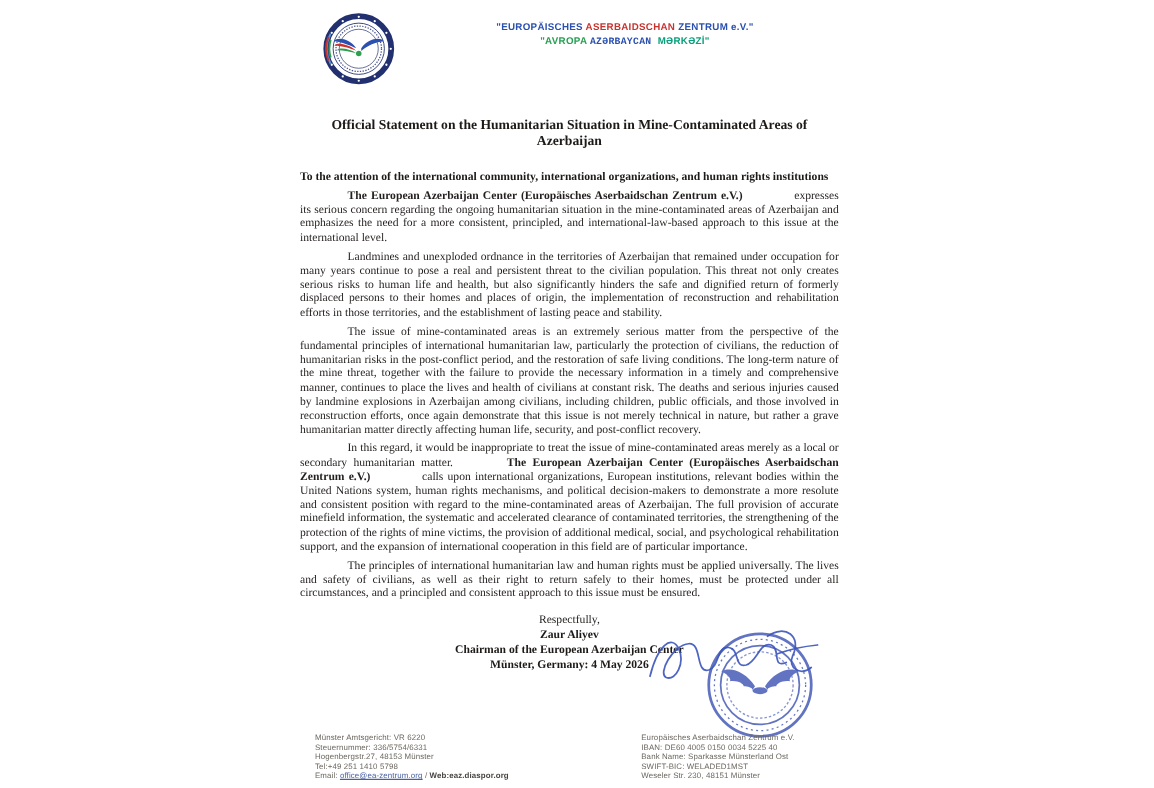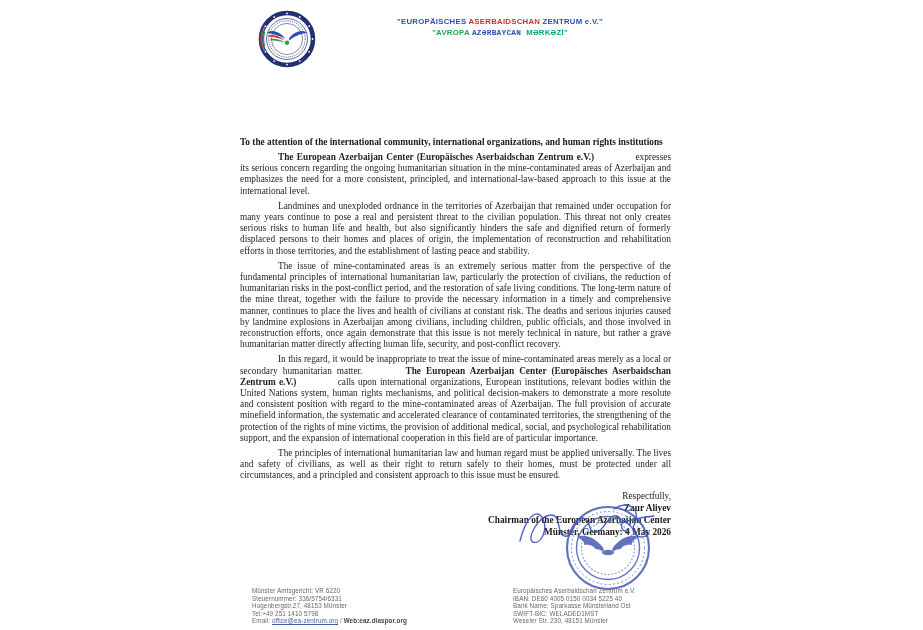--- a/index.html
+++ b/index.html
@@ -11,21 +11,21 @@
             font-family:"Liberation Sans",sans-serif;font-weight:bold;
             font-size:7.8px;line-height:11px;letter-spacing:.25px;}
   
   .doc-title{position:absolute;left:240px;top:94px;width:431px;text-align:center;
              font-weight:bold;font-size:10.9px;line-height:13px;color:#1d1a18;}
   .doc-body{position:absolute;left:240px;top:137px;width:431px;
             font-size:9.3px;line-height:11.2px;text-align:justify;}
   .addressee{font-weight:bold;text-align:left;line-height:11px;margin-bottom:4px;color:#1d1a18;}
   .doc-body p{margin:0 0 4px 0;}
   .doc-body p span{white-space:normal;margin-left:38px;}
-  .sig-block{margin-top:8px;line-height:12px;text-align:right;}
+  .sig-block{margin-top:8px;line-height:12px;text-align:center;}
   .sig-block .b{font-weight:bold;color:#1d1a18;}
   
   .stamp{position:absolute;left:518px;top:497px;width:160px;height:100px;}
   
   .footer-col{position:absolute;top:587px;font-family:"Liberation Sans",sans-serif;
               font-size:6.3px;line-height:7.6px;color:#6b675f;letter-spacing:.1px;}
   .footer-left{left:252px;width:220px;}
   .footer-right{left:513px;width:220px;}
   .email-line .link{color:#47609f;text-decoration:underline;cursor:pointer;}
   .email-line .web{font-weight:bold;color:#474440;}
@@ -63,28 +63,29 @@
       <path d="M 32,29.5 C 38,21.5 47,20.5 50,24 C 43.5,24.5 37,27.5 32,31.8 Z" fill="#2b50b0"></path>
       <circle cx="30" cy="33.8" r="2.2" fill="#2f9e4f"></circle>
     </g>
   </svg>
 
   <div class="org-name">
     <div><span style="color: rgb(43, 80, 176);">"EUROPÄISCHES </span><span style="color: rgb(200, 51, 47); text-align: right;">ASERBAIDSCHAN </span><span style="color: rgb(43, 80, 176);">ZENTRUM e.V."</span></div>
     <div><span style="color: rgb(40, 161, 83);">"AVROPA </span><span style="color: rgb(43, 80, 176); font-family: Liberation Mono, monospace;">AZƏRBAYCAN </span><span style="color: rgb(10, 161, 124);">MƏRKƏZİ"</span></div>
   </div>
 
+  <div class="doc-title">Official Statement on the Humanitarian Situation in Mine-Contaminated Areas of Azerbaijan</div>
 
   <div class="doc-body">
     <div class="addressee">To the attention of the international community, international organizations, and human rights institutions</div>
     <p><span style="font-weight: bold;">The European Azerbaijan Center (Europäisches Aserbaidschan Zentrum e.V.)</span><span> expresses its serious concern regarding the ongoing humanitarian situation in the mine-contaminated areas of Azerbaijan and emphasizes the need for a more consistent, principled, and international-law-based approach to this issue at the international level.</span></p>
     <p><span>Landmines and unexploded ordnance in the territories of Azerbaijan that remained under occupation for many years continue to pose a real and persistent threat to the civilian population. This threat not only creates serious risks to human life and health, but also significantly hinders the safe and dignified return of formerly displaced persons to their homes and places of origin, the implementation of reconstruction and rehabilitation efforts in those territories, and the establishment of lasting peace and stability.</span></p>
     <p><span>The issue of mine-contaminated areas is an extremely serious matter from the perspective of the fundamental principles of international humanitarian law, particularly the protection of civilians, the reduction of humanitarian risks in the post-conflict period, and the restoration of safe living conditions. The long-term nature of the mine threat, together with the failure to provide the necessary information in a timely and comprehensive manner, continues to place the lives and health of civilians at constant risk. The deaths and serious injuries caused by landmine explosions in Azerbaijan among civilians, including children, public officials, and those involved in reconstruction efforts, once again demonstrate that this issue is not merely technical in nature, but rather a grave humanitarian matter directly affecting human life, security, and post-conflict recovery.</span></p>
     <p><span>In this regard, it would be inappropriate to treat the issue of mine-contaminated areas merely as a local or secondary humanitarian matter. </span><span style="font-weight: bold;">The European Azerbaijan Center (Europäisches Aserbaidschan Zentrum e.V.)</span><span> calls upon international organizations, European institutions, relevant bodies within the United Nations system, human rights mechanisms, and political decision-makers to demonstrate a more resolute and consistent position with regard to the mine-contaminated areas of Azerbaijan. The full provision of accurate minefield information, the systematic and accelerated clearance of contaminated territories, the strengthening of the protection of the rights of mine victims, the provision of additional medical, social, and psychological rehabilitation support, and the expansion of international cooperation in this field are of particular importance.</span></p>
-    <p><span>The principles of international humanitarian law and human regard must be applied universally. The lives and safety of civilians, as well as their right to return safely to their homes, must be protected under all circumstances, and a principled and consistent approach to this issue must be ensured.</span></p>
+    <p><span>The principles of international humanitarian law and human rights must be applied universally. The lives and safety of civilians, as well as their right to return safely to their homes, must be protected under all circumstances, and a principled and consistent approach to this issue must be ensured.</span></p>
 
     <div class="sig-block">
       <div>Respectfully,</div>
       <div class="b">Zaur Aliyev</div>
       <div class="b">Chairman of the European Azerbaijan Center</div>
       <div class="b">Münster, Germany: 4 May 2026</div>
     </div>
   </div>
 
   <svg class="stamp" viewBox="0 0 160 100" aria-hidden="true">

